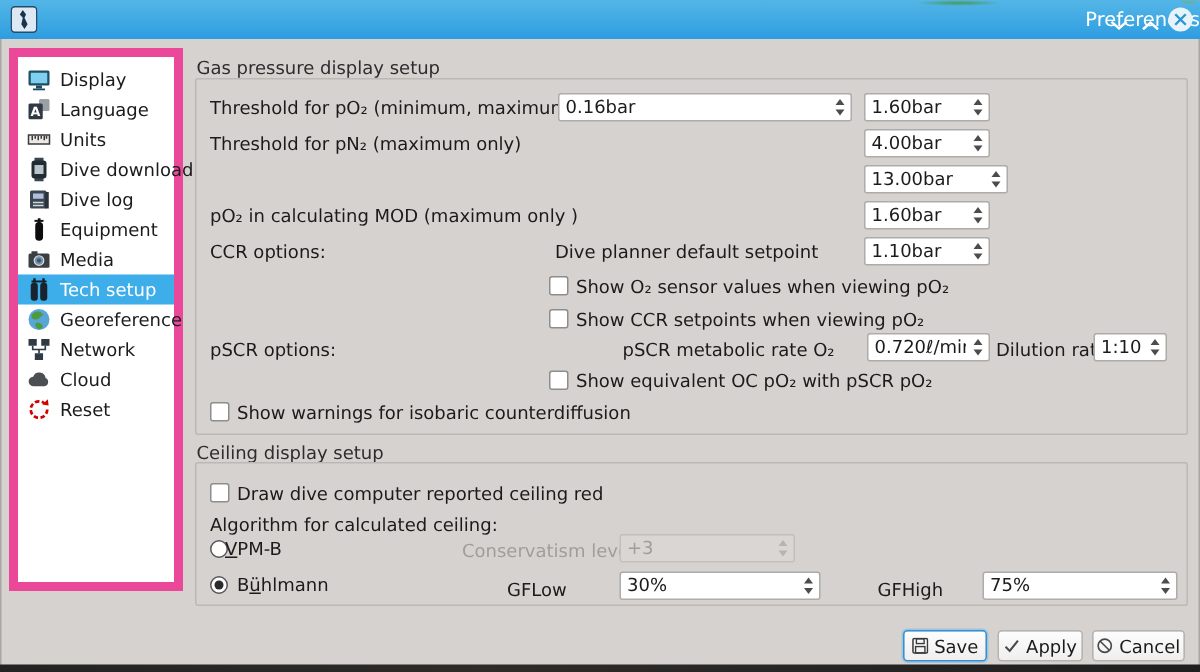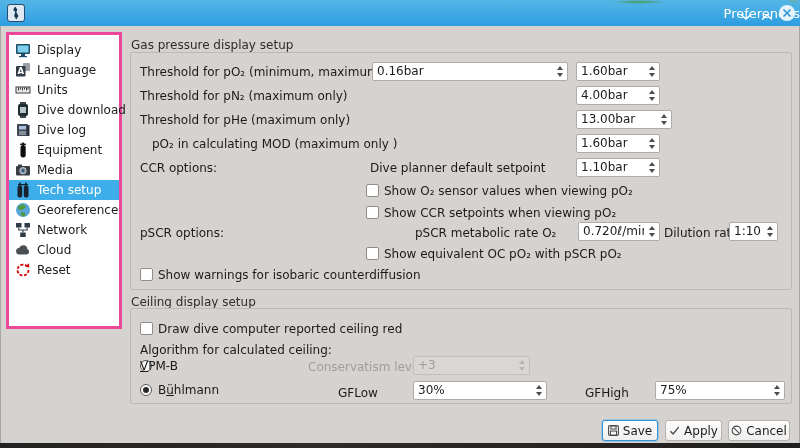--- a/index.html
+++ b/index.html
@@ -18,22 +18,22 @@
   .win-chevron{position:absolute;top:10px;width:12px;height:8px;}
   .win-min{left:740px;}
   .win-max{left:761px;}
   .close-btn{position:absolute;left:779px;top:5px;width:16px;height:16px;border-radius:50%;
     background:#e6f3fb;display:flex;align-items:center;justify-content:center;}
   .green-smudge{position:absolute;left:610px;top:0;width:58px;height:4px;
     background:radial-gradient(ellipse at center,rgba(70,150,60,.85),rgba(70,150,60,0) 70%);}
   .green-smudge2{position:absolute;left:786px;top:0;width:14px;height:3px;
     background:radial-gradient(ellipse at center,rgba(120,170,110,.7),rgba(120,170,110,0) 75%);}
   
-  .sidebar{position:absolute;left:6px;top:32px;width:116px;height:297px;
-    background:#fff;border:3px solid #ec4899;box-sizing:border-box;padding-top:5px;}
+  .sidebar{position:absolute;left:6px;top:32px;width:116px;height:362px;
+    background:#fff;border:6px solid #ec4899;box-sizing:border-box;padding-top:5px;}
   .side-item{height:20px;display:flex;align-items:center;gap:6px;padding-left:6px;cursor:default;}
   .side-item.selected{background:#3daee9;color:#fff;}
   .side-icon{width:16px;height:16px;flex:0 0 16px;}
   .side-icon svg{display:block;}
   .side-label{white-space:nowrap;}
   
   .groupbox{position:absolute;border:1px solid #bcb8b4;border-radius:2px;}
   .group-title{position:absolute;line-height:13px;color:#2d2d2d;white-space:nowrap;}
   .lbl{position:absolute;line-height:14px;white-space:nowrap;}
   .lbl.disabled{color:#a19e9a;}
@@ -247,30 +247,29 @@
 
   <span class="lbl" style="left:140px;top:89px;">Threshold for pN₂ (maximum only)</span>
   <div class="spin" style="left:576px;top:86px;width:84px;">
     <span class="val">4.00bar</span>
     <span class="arrows">
         <i class="tri-up"></i>
         <i class="tri-dn"></i>
       </span>
   </div>
 
-  <span class="lbl" style="left:140px;top:113px;">Threshold for pHe (maximum only)</span>
   <div class="spin" style="left:576px;top:110px;width:96px;">
     <span class="val">13.00bar</span>
     <span class="arrows">
         <i class="tri-up"></i>
         <i class="tri-dn"></i>
       </span>
   </div>
 
-  <span class="lbl" style="left:152px;top:137px;text-align:right;">pO₂ in calculating MOD (maximum only )</span>
+  <span class="lbl" style="left:140px;top:137px;text-align:right;">pO₂ in calculating MOD (maximum only )</span>
   <div class="spin" style="left:576px;top:134px;width:84px;">
     <span class="val">1.60bar</span>
     <span class="arrows">
         <i class="tri-up"></i>
         <i class="tri-dn"></i>
       </span>
   </div>
 
   <span class="lbl" style="left:140px;top:161px;">CCR options:</span>
   <span class="lbl" style="left:370px;top:161px;">Dive planner default setpoint</span>
@@ -314,21 +313,21 @@
 
   <span class="group-title" style="left:131px;top:296px;">Ceiling display setup</span>
   <div class="groupbox" style="left:130px;top:308px;width:660px;height:94px;"></div>
 
   <span class="cb" style="left:140px;top:322px;"></span>
   <span class="lbl" style="left:158px;top:322px;">Draw dive computer reported ceiling red</span>
 
   <span class="lbl" style="left:140px;top:343px;">Algorithm for calculated ceiling:</span>
 
   <span class="radio" style="left:140px;top:360px;"></span>
-  <span class="lbl" style="left:140px;top:359px;"><span class="mn">V</span><span>PM-B</span></span>
+  <span class="lbl" style="left:150px;top:359px;"><span class="mn">V</span><span>PM-B</span></span>
   <span class="lbl disabled" style="left:308px;top:360px;">Conservatism level</span>
   <div class="spin disabled" style="left:413px;top:356px;width:117px;">
     <span class="val">+3</span>
     <span class="arrows">
         <i class="tri-up"></i>
         <i class="tri-dn"></i>
       </span>
   </div>
 
   <span class="radio checked" style="left:140px;top:384px;"></span>

